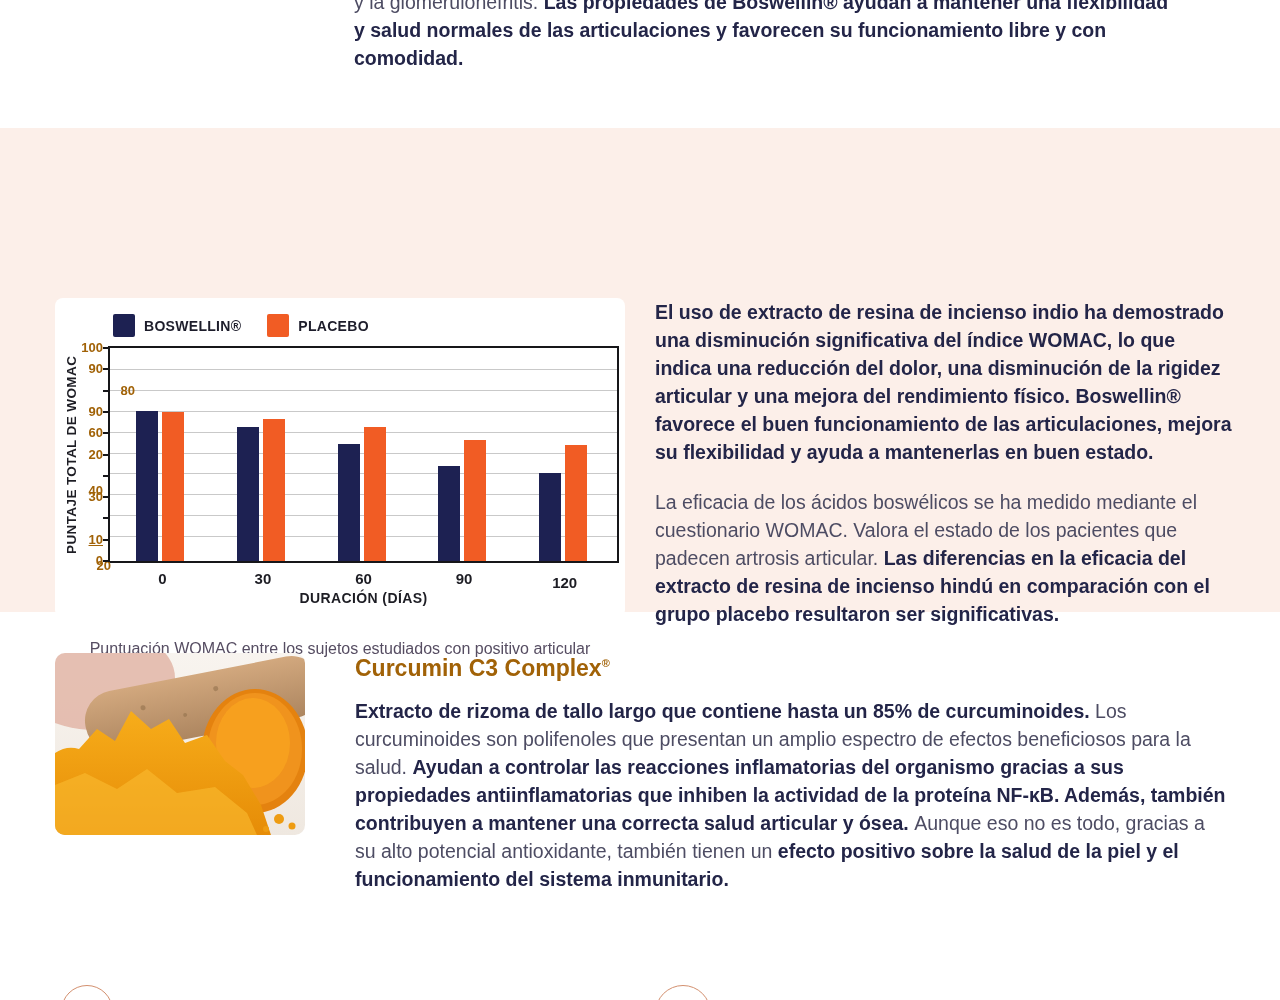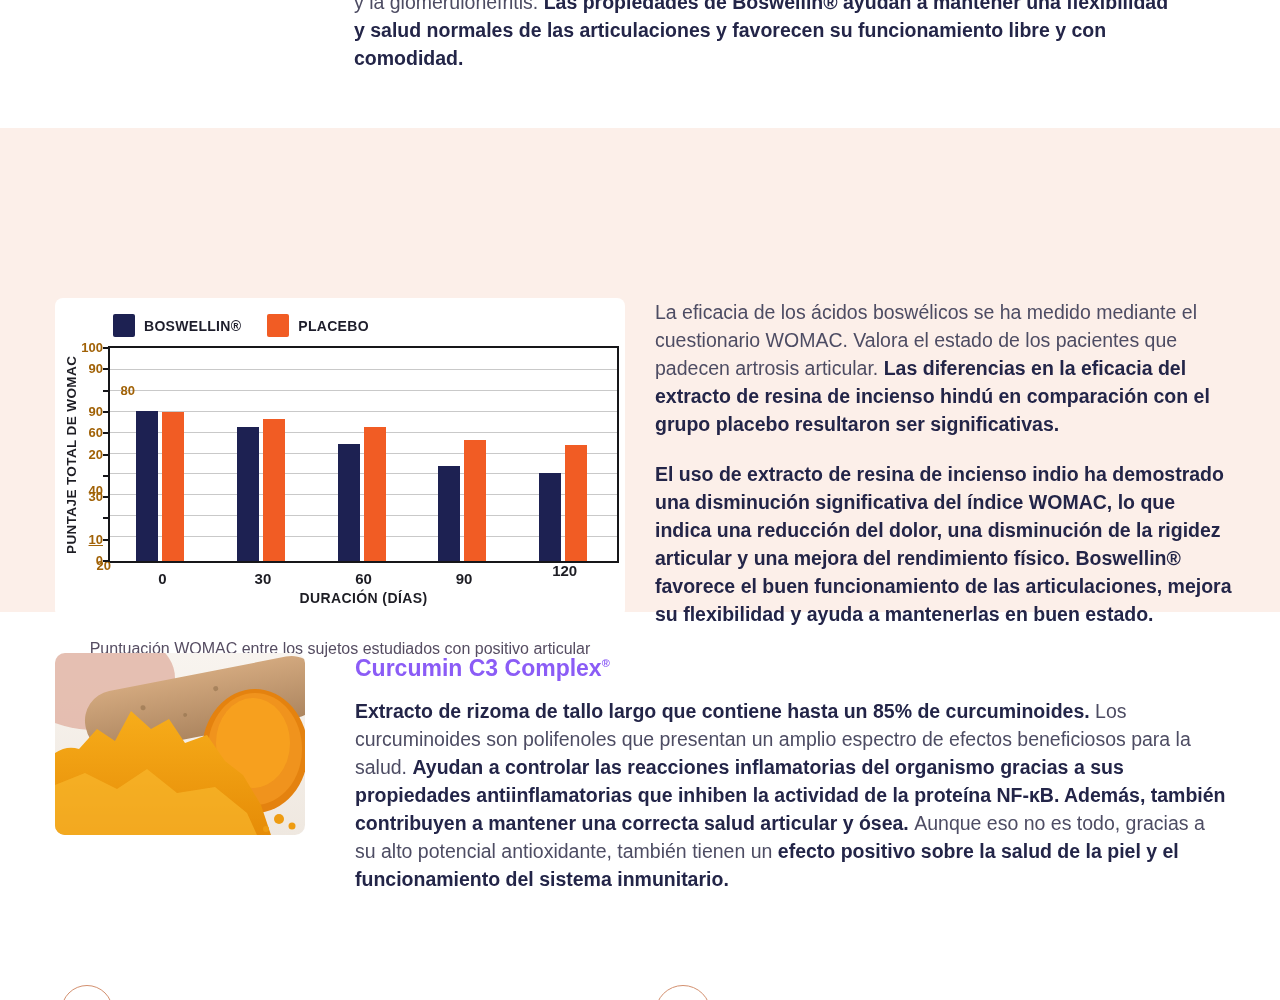--- a/index.html
+++ b/index.html
@@ -43,21 +43,21 @@
 
   
   .side-text { position:absolute; left:655px; top:170px; width:578px;
     font-size:19.5px; line-height:28px; color:#4d4c63; }
   .side-text p + p { margin-top:22px; }
 
   
   .turmeric-img { position:absolute; left:55px; top:653px; width:250px; height:182px;
     border-radius:10px; overflow:hidden; }
   .curcumin-heading { position:absolute; left:355px; top:655px;
-    font-size:23px; font-weight:700; color:#8b5cf6; }
+    font-size:23px; font-weight:700; color:#a16207; }
   .curcumin-heading sup { font-size:11px; font-weight:700; }
   .curcumin-paragraph { position:absolute; left:355px; top:697px; width:874px;
     font-size:19.5px; line-height:28px; color:#4d4c63; }
 
   
   .icon-circle { position:absolute; background:#ffffff; border:1.5px solid #d3906f;
     border-radius:50%; display:flex; align-items:center; justify-content:center; }
   .icon-circle.left { left:61px; top:985px; width:52px; height:52px; }
   .icon-circle.right { left:655px; top:985px; width:56px; height:56px; }
 </style>
@@ -123,28 +123,28 @@
         <div class="y-tick-label" style="left: 8px; top: 211.4px; margin-top: 48px;">20</div>
         <div class="y-tick-mark" style="left: 48px; top: 219.4px;"></div>
         <div class="y-tick-label" style="left: 0px; top: 232.7px; text-decoration: underline;">10</div>
         <div class="y-tick-mark" style="left: 48px; top: 240.7px;"></div>
         <div class="y-tick-label" style="left: 0px; top: 254px;">0</div>
         <div class="y-tick-mark" style="left: 48px; top: 262px;"></div>
         <div class="x-tick-label" style="left: 77.3px; top: 272px;">0</div>
         <div class="x-tick-label" style="left: 177.9px; top: 272px;">30</div>
         <div class="x-tick-label" style="left: 278.5px; top: 272px;">60</div>
         <div class="x-tick-label" style="left: 379.1px; top: 272px;">90</div>
-        <div class="x-tick-label" style="left: 479.7px; top: 264px;">120</div>
+        <div class="x-tick-label" style="left: 479.7px; top: 276px;">120</div>
       </div>
 
     <p class="caption">Puntuación WOMAC entre los sujetos estudiados con positivo articular</p>
 
     <div class="side-text">
+      <p class="rich"><span class="b">El uso de extracto de resina de incienso indio ha demostrado una disminución significativa del índice WOMAC, lo que indica una reducción del dolor, una disminución de la rigidez articular y una mejora del rendimiento físico. Boswellin® favorece el buen funcionamiento de las articulaciones, mejora su flexibilidad y ayuda a mantenerlas en buen estado.</span></p>
       <p class="rich"><span>La eficacia de los ácidos boswélicos se ha medido mediante el cuestionario WOMAC. Valora el estado de los pacientes que padecen artrosis articular. </span><span class="b">Las diferencias en la eficacia del extracto de resina de incienso hindú en comparación con el grupo placebo resultaron ser significativas.</span></p>
-      <p class="rich"><span class="b">El uso de extracto de resina de incienso indio ha demostrado una disminución significativa del índice WOMAC, lo que indica una reducción del dolor, una disminución de la rigidez articular y una mejora del rendimiento físico. Boswellin® favorece el buen funcionamiento de las articulaciones, mejora su flexibilidad y ayuda a mantenerlas en buen estado.</span></p>
     </div>
   </section>
 
   <section>
     <div class="turmeric-img">
       <svg width="250" height="182" viewBox="0 0 250 182" xmlns="http://www.w3.org/2000/svg">
         <defs>
           <linearGradient id="bgGrad" x1="0" y1="0" x2="0" y2="1">
             <stop offset="0" stop-color="#f8f4ef"></stop>
               <stop offset="1" stop-color="#efe8e0"></stop>

